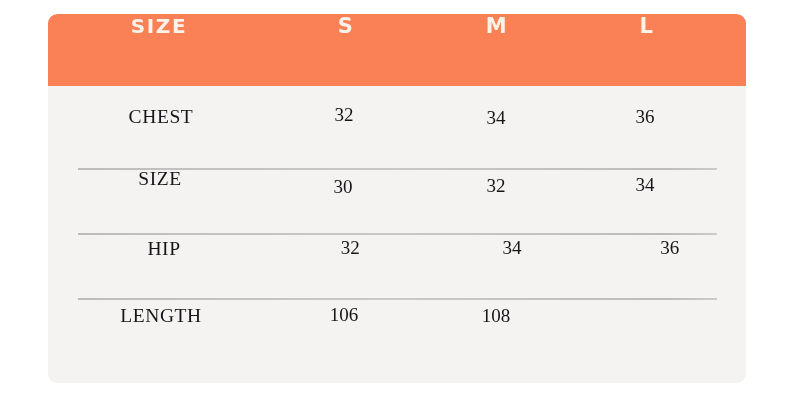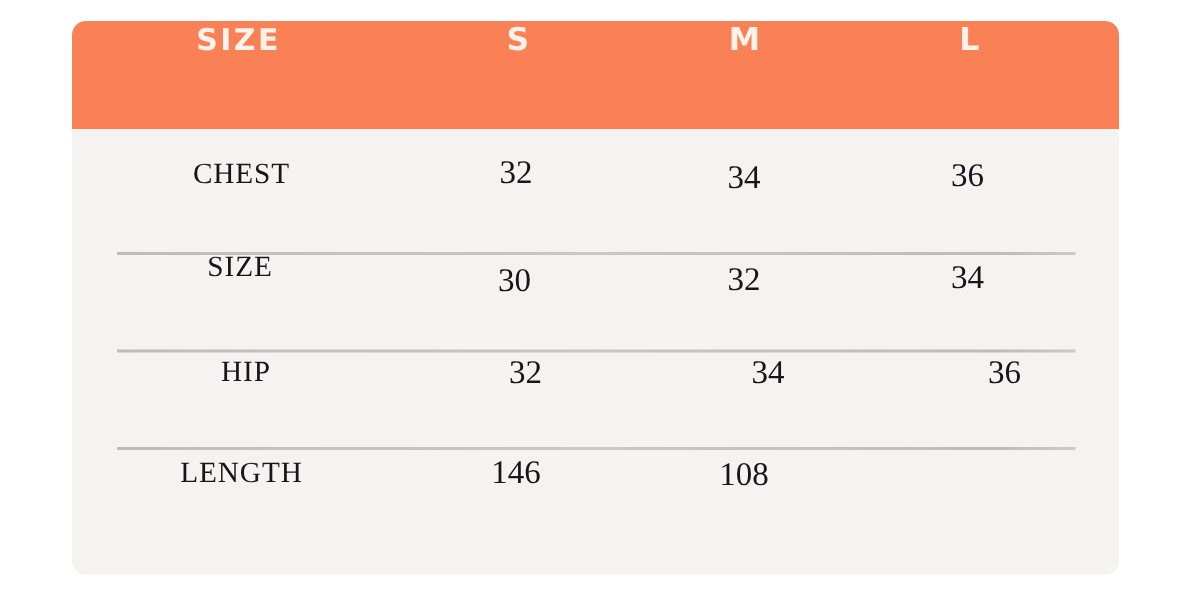--- a/index.html
+++ b/index.html
@@ -69,21 +69,21 @@
   .row {
     position: relative;
     height: 65px;
     display: flex;
     align-items: center;
   }
   .row .cell {
     text-align: center;
     color: #16161a;
     font-family: "Liberation Serif", serif;
-    font-size: 22px;
+    font-size: 19px;
   }
   .row .cell.label {
     width: 222px;
     font-size: 19.5px;
     letter-spacing: 0.6px;
   }
   .row .cell.v1 { width: 152px; }
   .row .cell.v2 { width: 150px; }
   .row .cell.v3 { width: 150px; }
 
@@ -159,21 +159,21 @@
 
       <div class="row r-hip">
         <div class="cell label">HIP</div>
         <div class="cell v1">32</div>
         <div class="cell v2">34</div>
         <div class="cell v3">36</div>
       </div>
 
       <div class="row r-length">
         <div class="cell label">LENGTH</div>
-        <div class="cell v1">146</div>
+        <div class="cell v1">106</div>
         <div class="cell v2">108</div>
       </div>
 
       <div class="separator sep-1"></div>
       <div class="separator sep-2"></div>
       <div class="separator sep-3"></div>
 
     </div>
   </div>
 </div>

